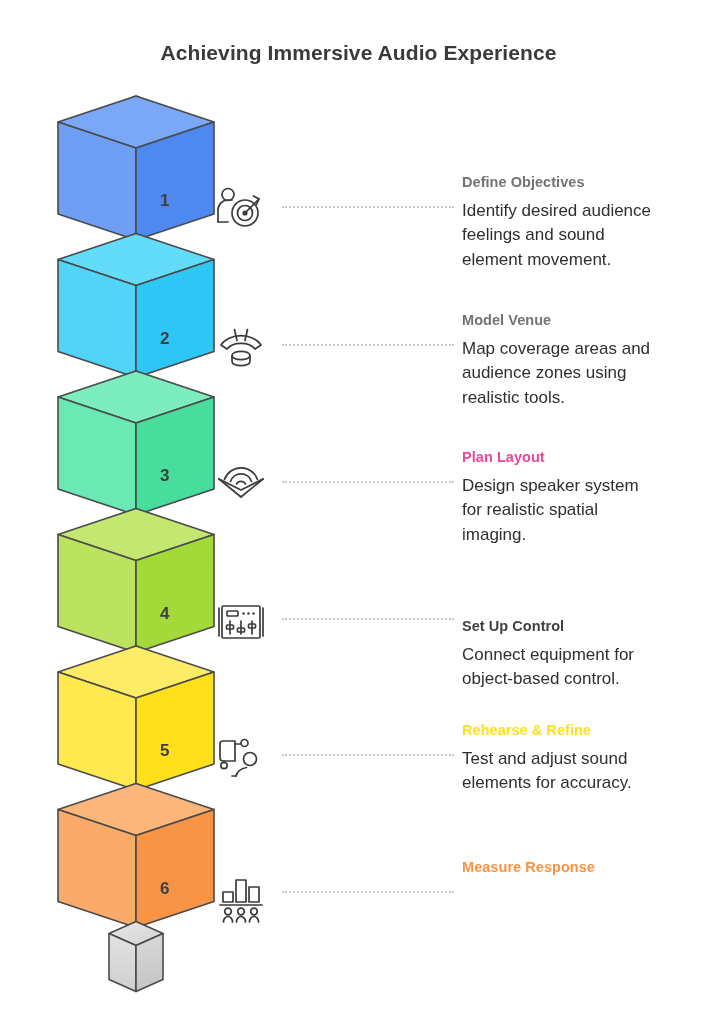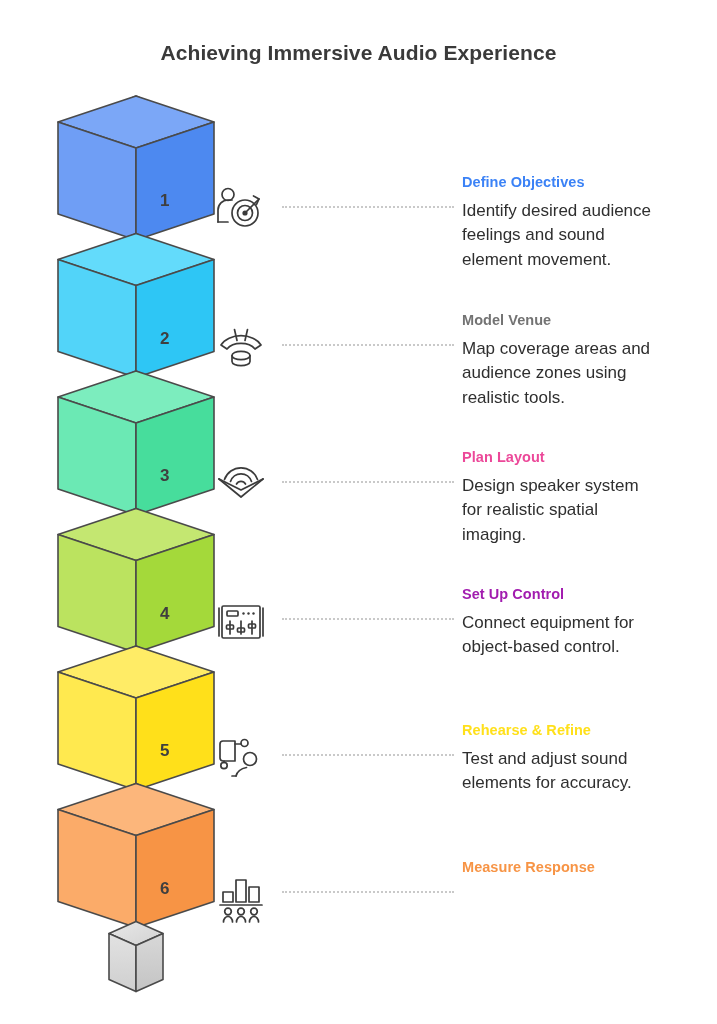--- a/index.html
+++ b/index.html
@@ -191,21 +191,21 @@
         <path class="ico-stroke" d="M6 40 h10"></path>
         <circle class="ico-stroke" cx="33" cy="31" r="13"></circle>
         <circle class="ico-stroke" cx="33" cy="31" r="7.5"></circle>
         <circle class="ico-fill" cx="33" cy="31" r="2.6"></circle>
         <path class="ico-stroke" d="M33 31 L47 17"></path>
         <path class="ico-stroke" d="M41.5 14 L47 17 L44.5 22.5"></path>
       </svg>
     </div>
     <div class="row-dots"></div>
     <div class="row-text">
-      <div class="row-head" style="color: #3b82f6;">Define Objectives</div>
+      <div class="row-head" style="color: #737373;">Define Objectives</div>
       <div class="row-desc">Identify desired audience feelings and sound element movement.</div>
     </div>
   </div>
 
   <div class="row" style="top:320px">
     <div class="row-icon">
       <svg viewBox="0 0 58 56" width="58" height="56">
         <path class="ico-stroke" d="M9 25 a22 16 0 0 1 40 0 l-6 4 a16 11 0 0 0 -28 0 Z"></path>
         <path class="ico-stroke" d="M22.5 9.5 L25 20.5"></path>
         <path class="ico-stroke" d="M35.5 9.5 L33 20.5"></path>
@@ -247,21 +247,21 @@
         <circle class="ico-fill" cx="36.5" cy="19.5" r="1.2"></circle>
         <circle class="ico-fill" cx="41.5" cy="19.5" r="1.2"></circle>
         <path class="ico-stroke" d="M18 27 v13 M29 27 v13 M40 27 v13"></path>
         <rect class="ico-stroke" x="14.5" y="31" width="7" height="4" rx="1"></rect>
         <rect class="ico-stroke" x="25.5" y="34" width="7" height="4" rx="1"></rect>
         <rect class="ico-stroke" x="36.5" y="30" width="7" height="4" rx="1"></rect>
       </svg>
     </div>
     <div class="row-dots"></div>
     <div class="row-text">
-      <div class="row-head" style="color: #a21caf;">Set Up Control</div>
+      <div class="row-head" style="color: #404040; margin-top: 32px;">Set Up Control</div>
       <div class="row-desc">Connect equipment for object-based control.</div>
     </div>
   </div>
 
   <div class="row" style="top:730px">
     <div class="row-icon">
       <svg viewBox="0 0 58 56" width="58" height="56">
         <path class="ico-stroke" d="M11 11 h12 v20 h-12 a3 3 0 0 1 -3 -3 v-14 a3 3 0 0 1 3 -3 Z"></path>
         <path class="ico-stroke" d="M23 14 h6"></path>
         <circle class="ico-stroke" cx="32.5" cy="13" r="3.5"></circle>

